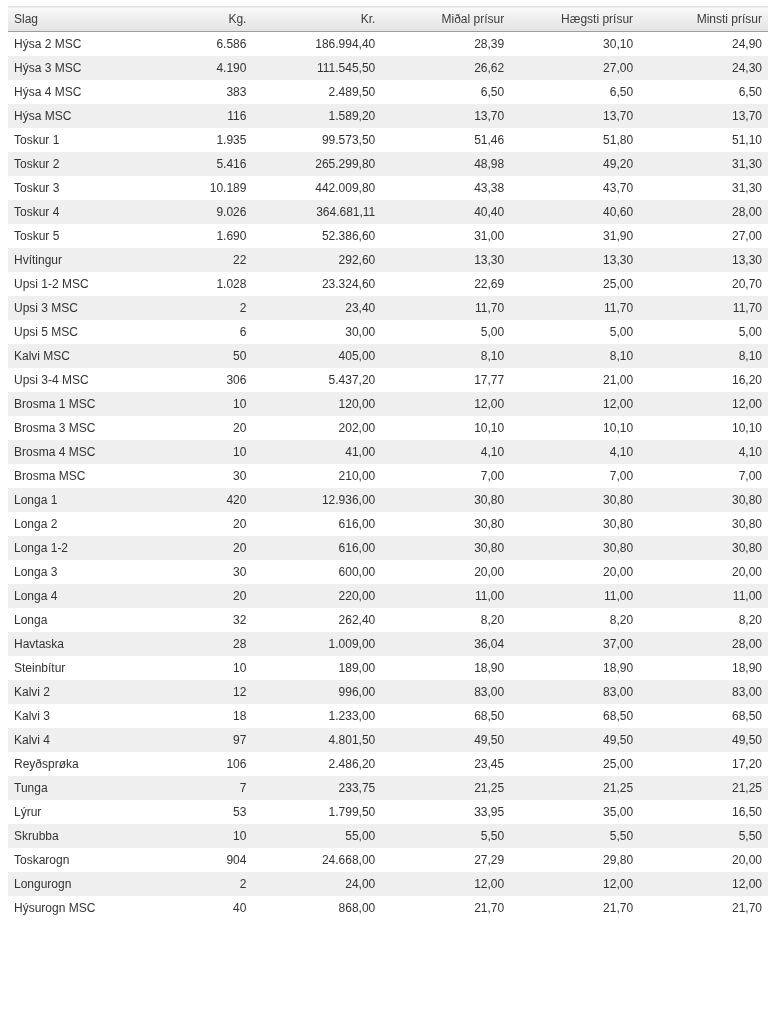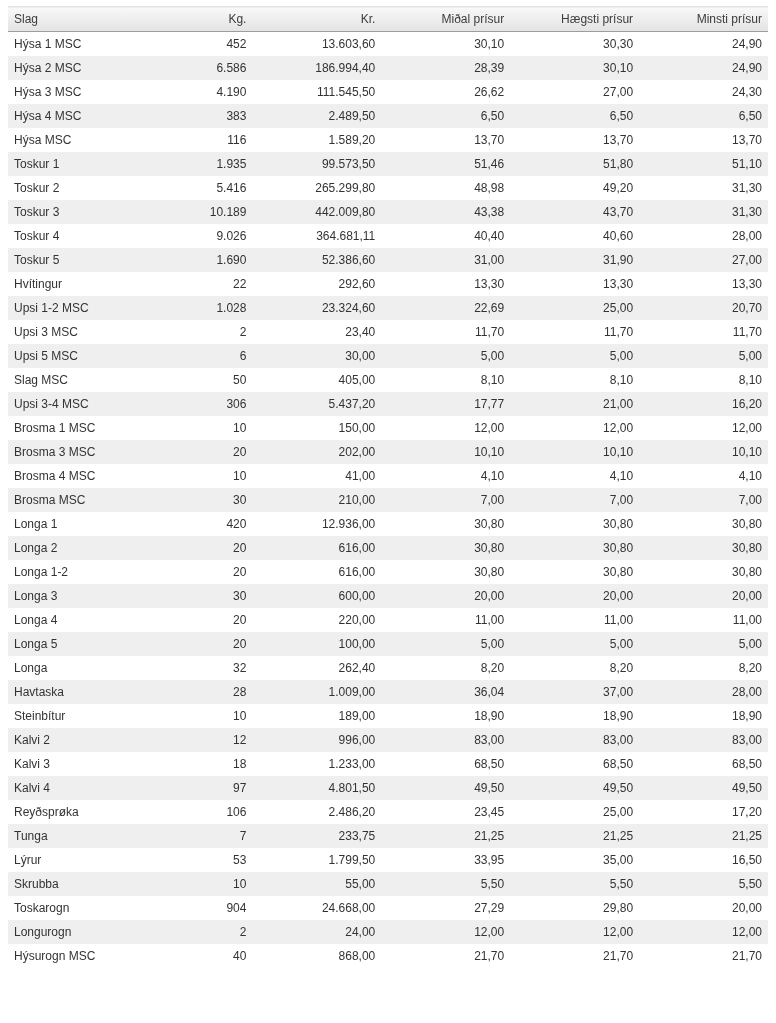--- a/index.html
+++ b/index.html
@@ -61,28 +61,20 @@
         <th class="col-text">Slag</th>
         <th class="col-num">Kg.</th>
         <th class="col-num">Kr.</th>
         <th class="col-num">Miðal prísur</th>
         <th class="col-num">Hægsti prísur</th>
         <th class="col-num">Minsti prísur</th>
       </tr>
     </thead>
     <tbody>
         <tr>
-          <td class="col-text">Hýsa 1 MSC</td>
-          <td class="col-num">452</td>
-          <td class="col-num">13.603,60</td>
-          <td class="col-num">30,10</td>
-          <td class="col-num">30,30</td>
-          <td class="col-num">24,90</td>
-        </tr>
-        <tr>
           <td class="col-text">Hýsa 2 MSC</td>
           <td class="col-num">6.586</td>
           <td class="col-num">186.994,40</td>
           <td class="col-num">28,39</td>
           <td class="col-num">30,10</td>
           <td class="col-num">24,90</td>
         </tr>
         <tr>
           <td class="col-text">Hýsa 3 MSC</td>
           <td class="col-num">4.190</td>
@@ -173,39 +165,39 @@
         </tr>
         <tr>
           <td class="col-text">Upsi 5 MSC</td>
           <td class="col-num">6</td>
           <td class="col-num">30,00</td>
           <td class="col-num">5,00</td>
           <td class="col-num">5,00</td>
           <td class="col-num">5,00</td>
         </tr>
         <tr>
-          <td class="col-text">Slag MSC</td>
+          <td class="col-text">Kalvi MSC</td>
           <td class="col-num">50</td>
           <td class="col-num">405,00</td>
           <td class="col-num">8,10</td>
           <td class="col-num">8,10</td>
           <td class="col-num">8,10</td>
         </tr>
         <tr>
           <td class="col-text">Upsi 3-4 MSC</td>
           <td class="col-num">306</td>
           <td class="col-num">5.437,20</td>
           <td class="col-num">17,77</td>
           <td class="col-num">21,00</td>
           <td class="col-num">16,20</td>
         </tr>
         <tr>
           <td class="col-text">Brosma 1 MSC</td>
           <td class="col-num">10</td>
-          <td class="col-num">150,00</td>
+          <td class="col-num">120,00</td>
           <td class="col-num">12,00</td>
           <td class="col-num">12,00</td>
           <td class="col-num">12,00</td>
         </tr>
         <tr>
           <td class="col-text">Brosma 3 MSC</td>
           <td class="col-num">20</td>
           <td class="col-num">202,00</td>
           <td class="col-num">10,10</td>
           <td class="col-num">10,10</td>
@@ -261,28 +253,20 @@
         </tr>
         <tr>
           <td class="col-text">Longa 4</td>
           <td class="col-num">20</td>
           <td class="col-num">220,00</td>
           <td class="col-num">11,00</td>
           <td class="col-num">11,00</td>
           <td class="col-num">11,00</td>
         </tr>
         <tr>
-          <td class="col-text">Longa 5</td>
-          <td class="col-num">20</td>
-          <td class="col-num">100,00</td>
-          <td class="col-num">5,00</td>
-          <td class="col-num">5,00</td>
-          <td class="col-num">5,00</td>
-        </tr>
-        <tr>
           <td class="col-text">Longa</td>
           <td class="col-num">32</td>
           <td class="col-num">262,40</td>
           <td class="col-num">8,20</td>
           <td class="col-num">8,20</td>
           <td class="col-num">8,20</td>
         </tr>
         <tr>
           <td class="col-text">Havtaska</td>
           <td class="col-num">28</td>

